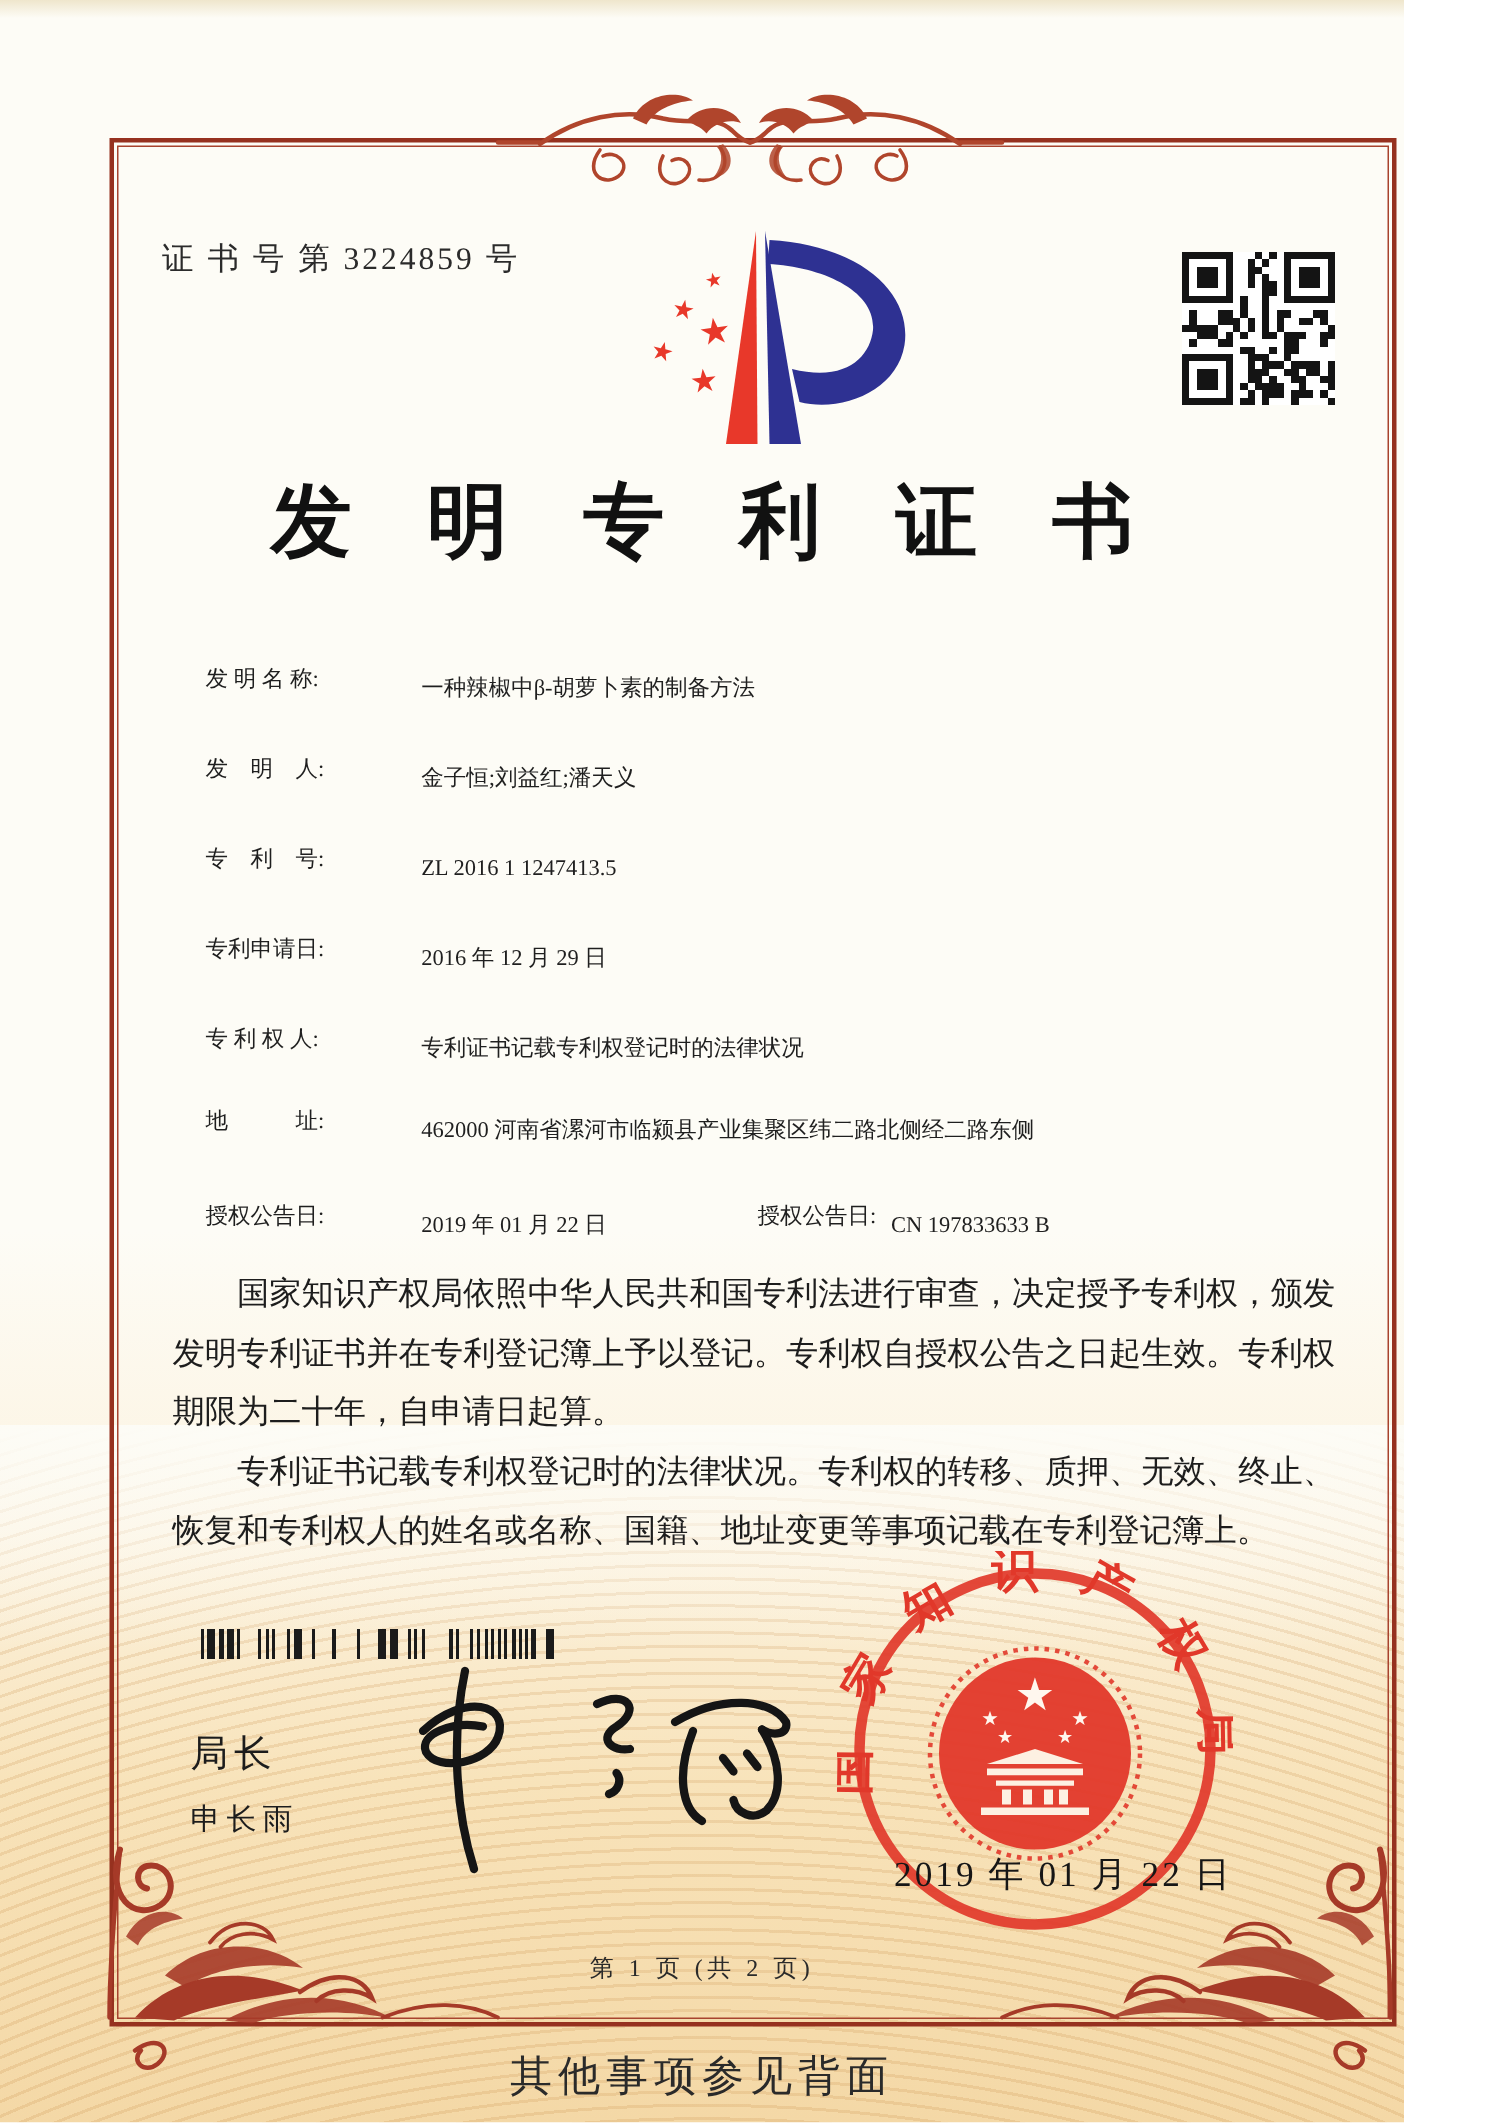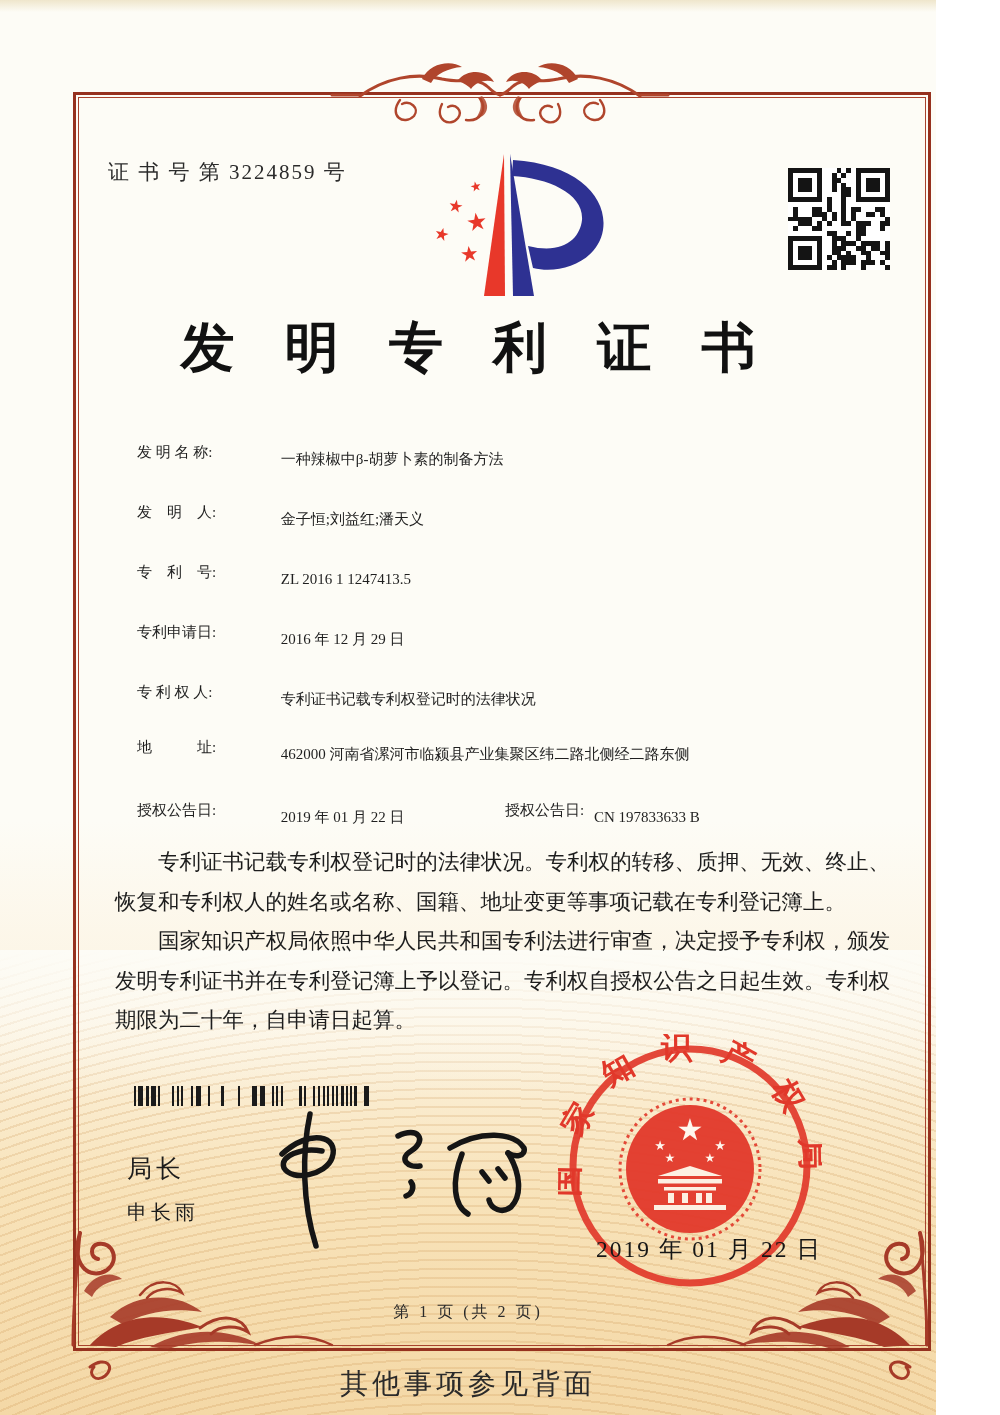--- a/index.html
+++ b/index.html
@@ -295,22 +295,22 @@
   <div class="field-row" style="top:801px">
     <span class="f-label">授权公告日:</span>
     <span class="f-value">2019 年 01 月 22 日</span>
     <span class="pair2">
       <span class="f-label" style="width:auto">授权公告日:</span>
       <span class="f-value">CN 197833633 B</span>
     </span>
   </div>
 
   <div class="abs paras">
+    <p>国家知识产权局依照中华人民共和国专利法进行审查，决定授予专利权，颁发发明专利证书并在专利登记簿上予以登记。专利权自授权公告之日起生效。专利权期限为二十年，自申请日起算。</p>
     <p>专利证书记载专利权登记时的法律状况。专利权的转移、质押、无效、终止、恢复和专利权人的姓名或名称、国籍、地址变更等事项记载在专利登记簿上。</p>
-    <p>国家知识产权局依照中华人民共和国专利法进行审查，决定授予专利权，颁发发明专利证书并在专利登记簿上予以登记。专利权自授权公告之日起生效。专利权期限为二十年，自申请日起算。</p>
   </div>
 
   <div class="abs barcode">
     <svg id="barcode-svg" width="250" height="20" viewBox="0 0 250 20" shape-rendering="crispEdges">
         <rect x="12" y="0" width="2" height="20" fill="#1b1b1b"></rect>
         <rect x="16" y="0" width="5" height="20" fill="#1b1b1b"></rect>
         <rect x="24" y="0" width="3" height="20" fill="#1b1b1b"></rect>
         <rect x="29" y="0" width="5" height="20" fill="#1b1b1b"></rect>
         <rect x="36" y="0" width="2" height="20" fill="#1b1b1b"></rect>
         <rect x="50" y="0" width="2" height="20" fill="#1b1b1b"></rect>

